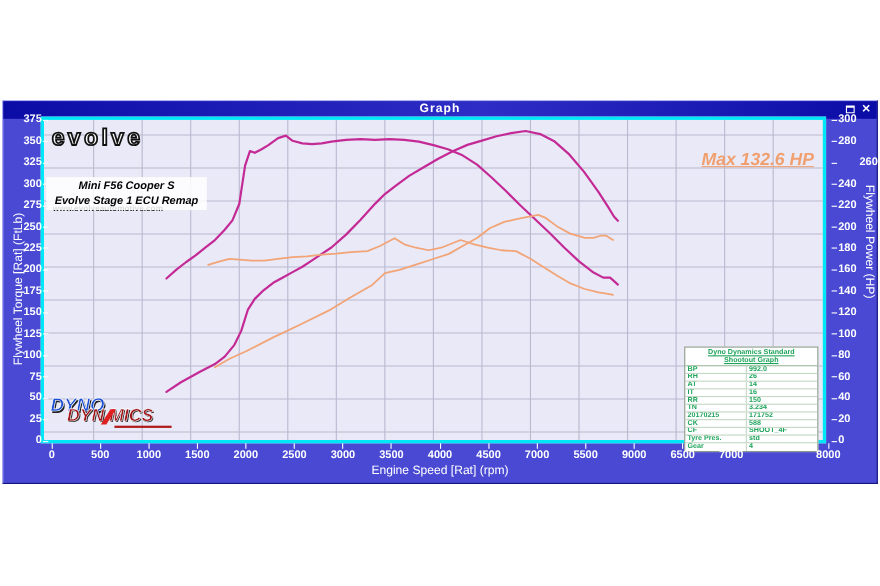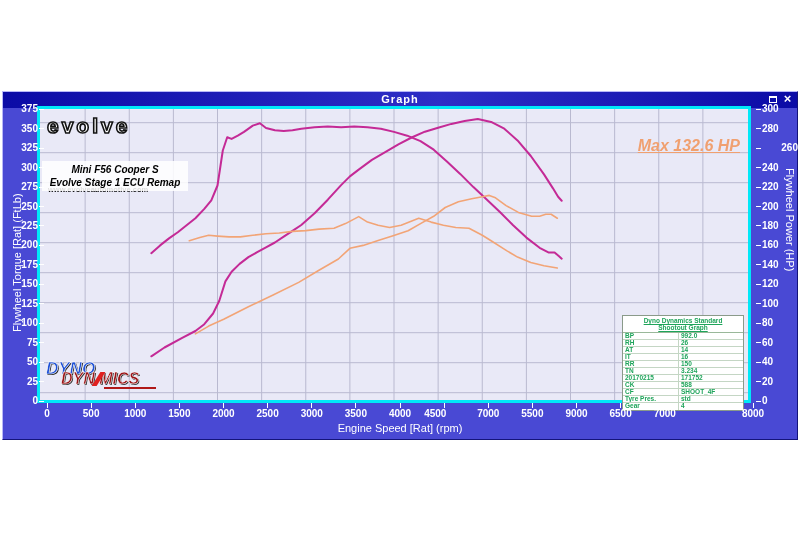--- a/index.html
+++ b/index.html
@@ -254,21 +254,21 @@
     <div class="tick-label" style="left: 203.5px; top: 408px; width: 40px; text-align: center;">2000</div>
     <div class="tick-dash" style="left: 267.125px; top: 403px; width: 1px; height: 5px;"></div>
     <div class="tick-label" style="left: 247.625px; top: 408px; width: 40px; text-align: center;">2500</div>
     <div class="tick-dash" style="left: 311.25px; top: 403px; width: 1px; height: 5px;"></div>
     <div class="tick-label" style="left: 291.75px; top: 408px; width: 40px; text-align: center;">3000</div>
     <div class="tick-dash" style="left: 355.375px; top: 403px; width: 1px; height: 5px;"></div>
     <div class="tick-label" style="left: 335.875px; top: 408px; width: 40px; text-align: center;">3500</div>
     <div class="tick-dash" style="left: 399.5px; top: 403px; width: 1px; height: 5px;"></div>
     <div class="tick-label" style="left: 380px; top: 408px; width: 40px; text-align: center;">4000</div>
     <div class="tick-dash" style="left: 443.625px; top: 403px; width: 1px; height: 5px;"></div>
-    <div class="tick-label" style="left: 424.125px; top: 408px; width: 40px; ">4500</div>
+    <div class="tick-label" style="left: 424.125px; top: 408px; width: 40px; text-align: center;">4500</div>
     <div class="tick-dash" style="left: 487.75px; top: 403px; width: 1px; height: 5px;"></div>
     <div class="tick-label" style="left: 468.25px; top: 408px; width: 40px; text-align: center;">7000</div>
     <div class="tick-dash" style="left: 531.875px; top: 403px; width: 1px; height: 5px;"></div>
     <div class="tick-label" style="left: 512.375px; top: 408px; width: 40px; text-align: center;">5500</div>
     <div class="tick-dash" style="left: 576px; top: 403px; width: 1px; height: 5px;"></div>
     <div class="tick-label" style="left: 556.5px; top: 408px; width: 40px; text-align: center;">9000</div>
     <div class="tick-dash" style="left: 620.125px; top: 403px; width: 1px; height: 5px;"></div>
     <div class="tick-label" style="left: 600.625px; top: 408px; width: 40px; text-align: center;">6500</div>
     <div class="tick-dash" style="left: 664.25px; top: 403px; width: 1px; height: 5px;"></div>
     <div class="tick-label" style="left: 644.75px; top: 408px; width: 40px; text-align: center;">7000</div>

